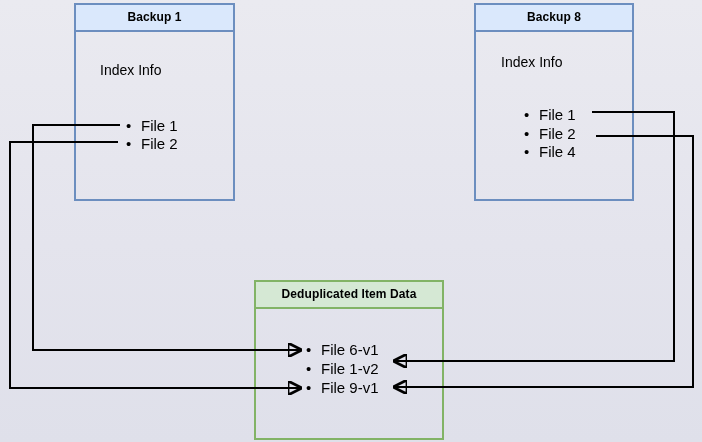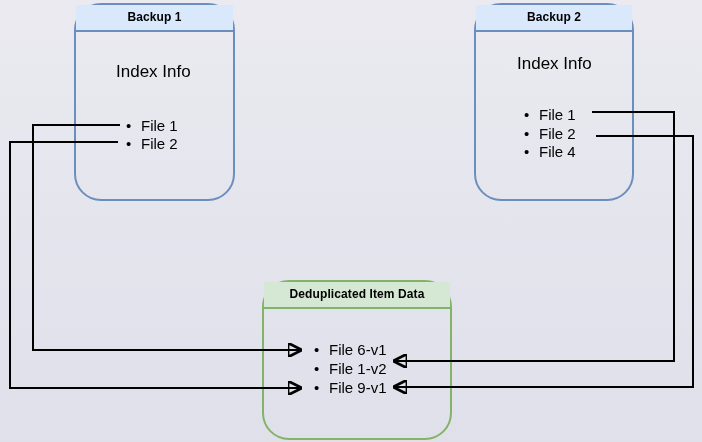--- a/index.html
+++ b/index.html
@@ -8,32 +8,31 @@
     font-family: "Liberation Sans", sans-serif;
     color: var(--text, #000);
   }
   .canvas {
     position: relative; width: 702px; height: 442px;
     background: linear-gradient(180deg, var(--bg-top, #eaeaf0) 0%, #e4e4ed 55%, var(--bg-bottom, #dfe0ea) 100%);
   }
   .box {
     position: absolute; box-sizing: border-box;
     background: transparent;
-    border-radius: 27px;
   }
   .box.blue   { border: 2px solid var(--blue-border, #6c8ebf); }
-  .box.green  { border: 2px solid var(--green-border, #82b366); margin-left: 8px; }
+  .box.green  { border: 2px solid var(--green-border, #82b366); }
   .box-header {
     height: 25px; line-height: 25px; text-align: center;
     font-weight: bold; font-size: 12px; letter-spacing: 0.1px;
   }
   .blue  .box-header { background: var(--blue-fill, #dae8fc);  border-bottom: 2px solid var(--blue-border, #6c8ebf); }
   .green .box-header { background: var(--green-fill, #d5e8d4); border-bottom: 2px solid var(--green-border, #82b366); }
   .index-label {
-    position: absolute; font-size: 17px; white-space: nowrap; margin-left: 16px;
+    position: absolute; font-size: 14px; white-space: nowrap;
   }
   .file-list { position: absolute; font-size: 15px; white-space: nowrap; }
   .li { height: var(--lh, 18px); line-height: var(--lh, 18px); }
   .li::before {
     content: "\2022";
     display: inline-block; width: 15px; text-align: left;
     font-size: 15px;
   }
   .connector-layer {
     position: absolute; left: 0; top: 0; width: 702px; height: 442px;
@@ -49,21 +48,21 @@
   <div class="box blue" style="left:74px; top:3px; width:161px; height:198px;">
     <div class="box-header">Backup 1</div>
     <div class="index-label" style="left:24px; top:57px;">Index Info</div>
     <div class="file-list" style="left:50px; top:112px; --lh:18px;">
       <div class="li">File 1</div>
       <div class="li">File 2</div>
     </div>
   </div>
 
   <div class="box blue" style="left:474px; top:3px; width:160px; height:198px;">
-    <div class="box-header">Backup 2</div>
+    <div class="box-header">Backup 8</div>
     <div class="index-label" style="left:25px; top:49px;">Index Info</div>
     <div class="file-list" style="left:48px; top:101px; --lh:18.5px;">
       <div class="li">File 1</div>
       <div class="li">File 2</div>
       <div class="li">File 4</div>
     </div>
   </div>
 
   <div class="box green" style="left:254px; top:280px; width:190px; height:160px;">
     <div class="box-header">Deduplicated Item Data</div>

